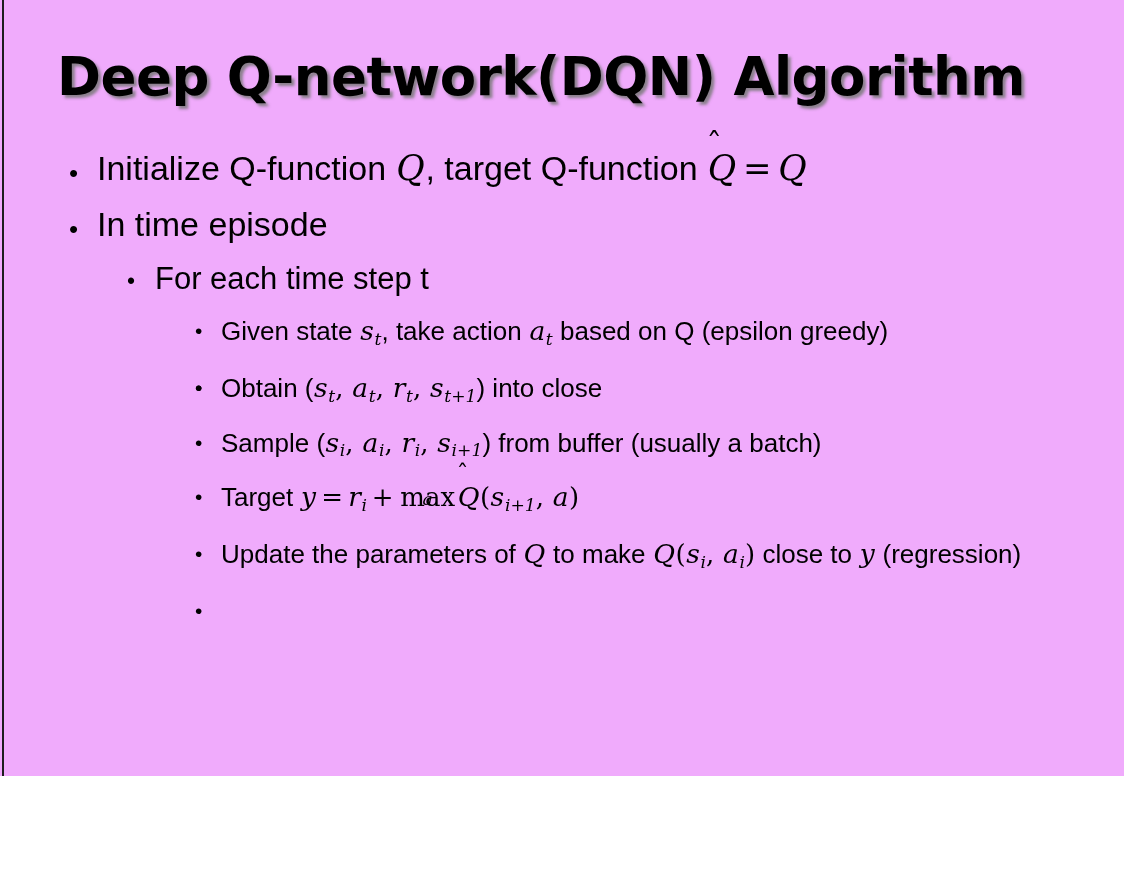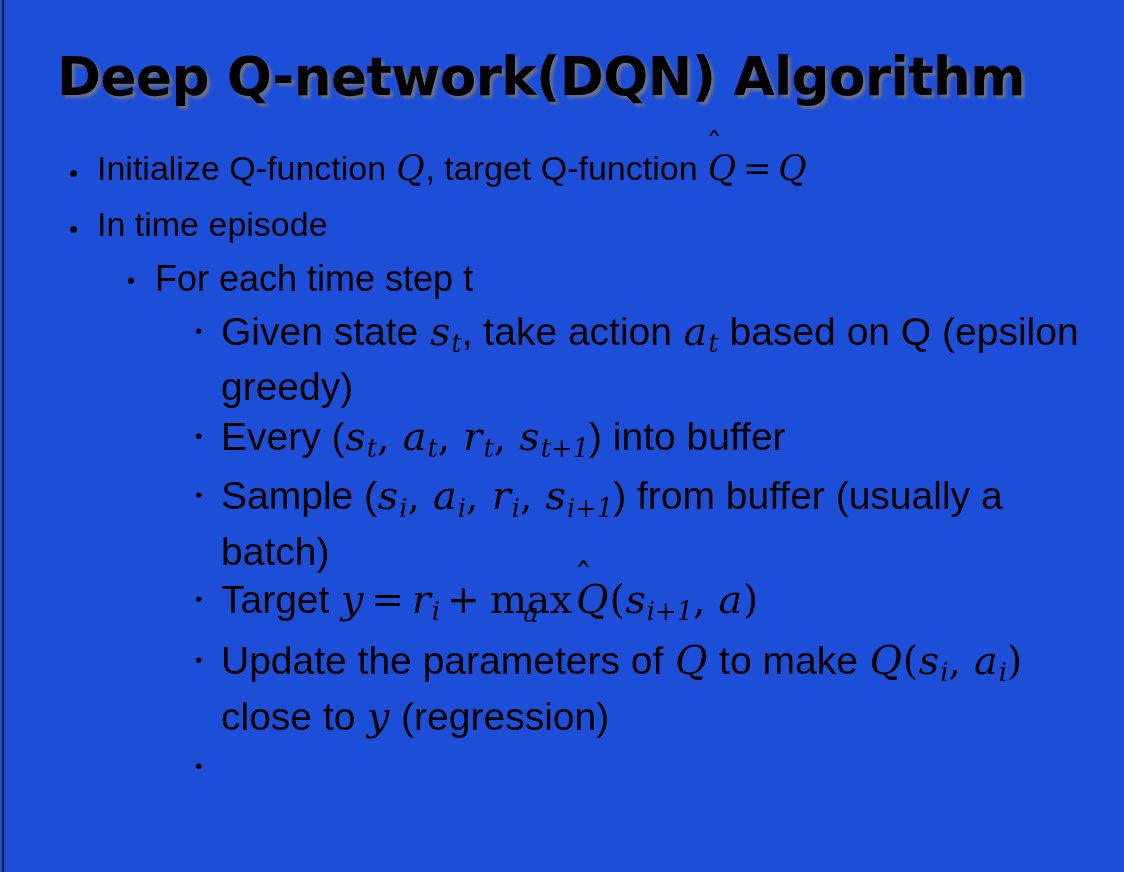--- a/index.html
+++ b/index.html
@@ -7,22 +7,22 @@
     margin: 0;
     padding: 0;
     background: #ffffff;
   }
   body {
     font-family: "Liberation Sans", sans-serif;
   }
   #slide {
     position: relative;
     width: 1124px;
-    height: 872px;
-    background: #1d4ed8;
+    height: 776px;
+    background: #f0abfc;
     overflow: hidden;
     box-sizing: border-box;
   }
   
   #slide-left-rule {
     position: absolute;
     left: 2px;
     top: 0;
     width: 2px;
     height: 872px;
@@ -90,37 +90,37 @@
     margin-bottom: 10px;
   }
   .lvl2 .bullet-dot {
     left: 127px;
     top: 12px;
     font-size: 23px;
   }
   .lvl2 .bullet-text {
     margin-left: 155px;
     margin-right: 40px;
-    font-size: 36px;
+    font-size: 31px;
     line-height: 41px;
   }
 
   
   .lvl3 {
     margin-bottom: 3px;
   }
   .lvl3 .bullet-dot {
     left: 195px;
     top: 11px;
     font-size: 21px;
   }
   .lvl3 .bullet-text {
     margin-left: 221px;
     margin-right: 30px;
-    font-size: 39px;
+    font-size: 26px;
     line-height: 44px;
   }
   .lvl3.tall {
     margin-bottom: 5px;
   }
 
   
   .mi {
     font-family: "DejaVu Serif", "Liberation Serif", serif;
     font-style: italic;
@@ -208,21 +208,21 @@
       <span class="bullet-dot">•</span>
       <span class="bullet-text"><span>Given state </span><span class="mi">s</span><span class="msub">t</span><span>, take action </span><span class="mi">a</span><span class="msub">t</span><span> based on Q (epsilon greedy)</span></span>
     </div>
 
     <div class="bullet-row lvl3">
       <span class="bullet-dot">•</span>
     </div>
 
     <div class="bullet-row lvl3">
       <span class="bullet-dot">•</span>
-      <span class="bullet-text"><span>Every (</span><span class="mi">s</span><span class="msub">t</span><span class="mpunct">, </span><span class="mi">a</span><span class="msub">t</span><span class="mpunct">, </span><span class="mi">r</span><span class="msub">t</span><span class="mpunct">, </span><span class="mi">s</span><span class="msub">t+1</span><span>) into buffer</span></span>
+      <span class="bullet-text"><span>Obtain (</span><span class="mi">s</span><span class="msub">t</span><span class="mpunct">, </span><span class="mi">a</span><span class="msub">t</span><span class="mpunct">, </span><span class="mi">r</span><span class="msub">t</span><span class="mpunct">, </span><span class="mi">s</span><span class="msub">t+1</span><span>) into close</span></span>
     </div>
 
     <div class="bullet-row lvl3">
       <span class="bullet-dot">•</span>
       <span class="bullet-text"><span>Sample (</span><span class="mi">s</span><span class="msub">i</span><span class="mpunct">, </span><span class="mi">a</span><span class="msub">i</span><span class="mpunct">, </span><span class="mi">r</span><span class="msub">i</span><span class="mpunct">, </span><span class="mi">s</span><span class="msub">i+1</span><span>) from buffer (usually a batch)</span></span>
     </div>
 
     <div class="bullet-row lvl3 tall">
       <span class="bullet-dot">•</span>
       <span class="bullet-text"><span>Target </span><span class="mi">y</span><span class="mrel">=</span><span class="mi">r</span><span class="msub">i</span><span class="mrel">+</span><span class="mlimop"><span>max</span><span class="lim-under">a</span></span><span class="mhat"><span class="hat-mark">̂</span><span class="mi">Q</span></span><span class="mparen">(</span><span class="mi">s</span><span class="msub">i+1</span><span class="mpunct">, </span><span class="mi">a</span><span class="mparen">)</span></span>

